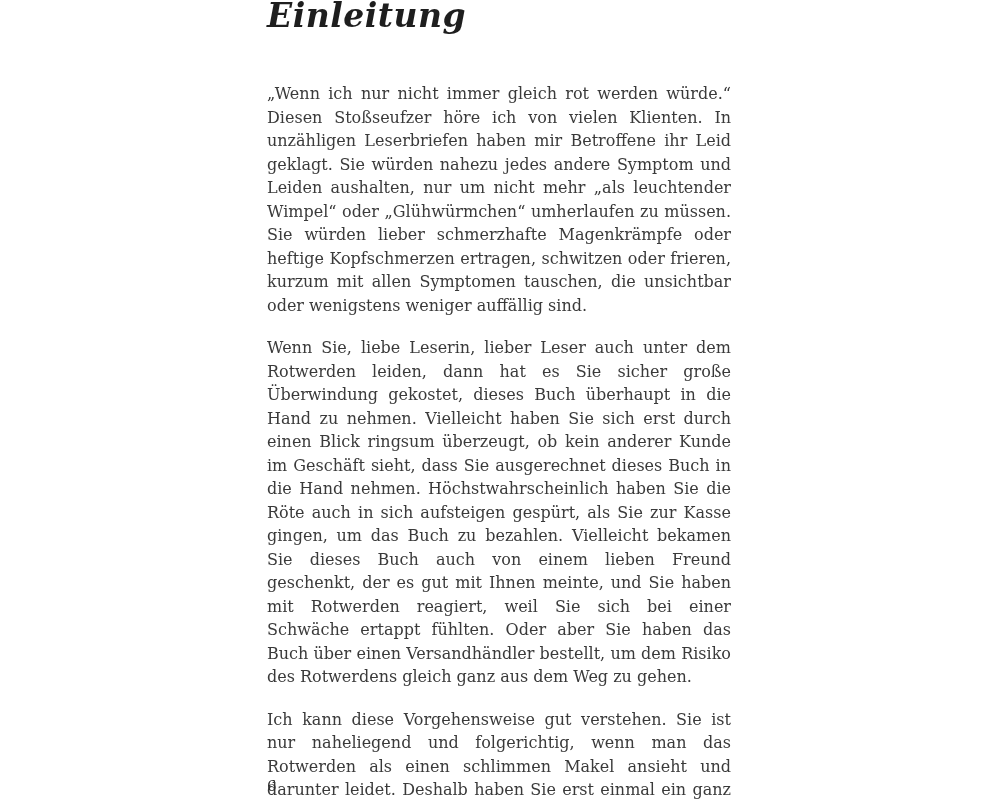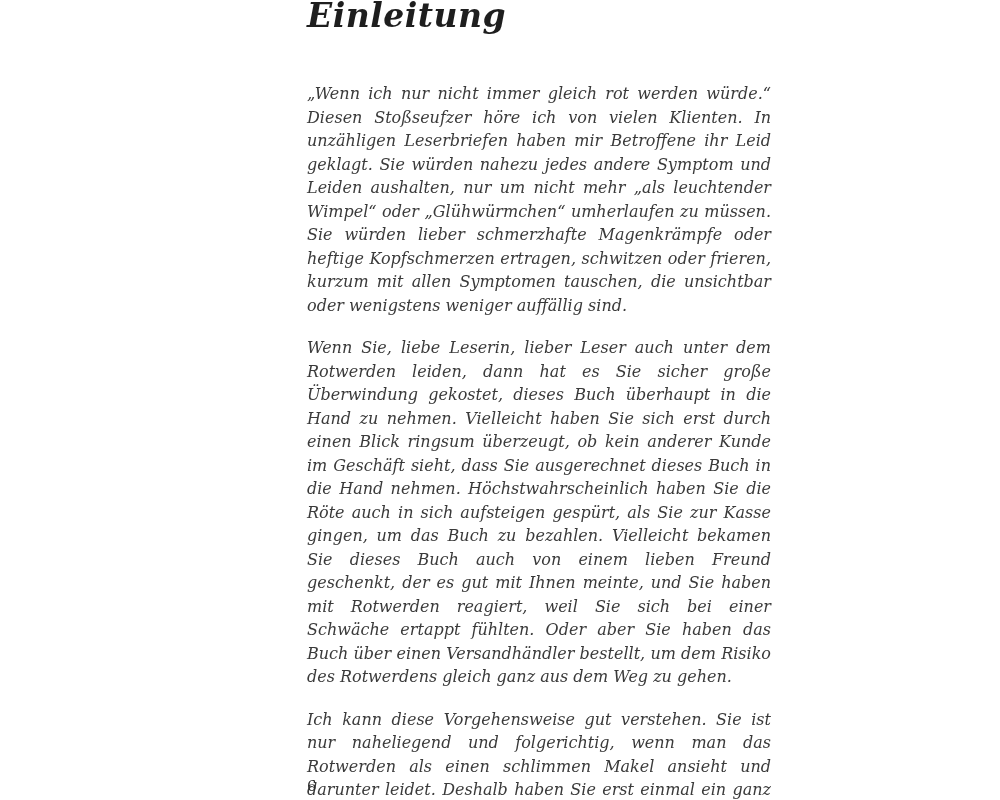--- a/index.html
+++ b/index.html
@@ -13,21 +13,20 @@
     position: relative;
     overflow: hidden;
     font-family: "DejaVu Serif", serif;
   }
   .book-page {
     position: absolute;
     left: 267px;
     top: 0;
     width: 464px;
     height: 800px;
-    margin-left: 40px;
   }
   .chapter-title {
     margin: -3px 0 0 0;
     font-family: "DejaVu Serif", serif;
     font-style: italic;
     font-weight: 600;
     font-size: 33px;
     line-height: 38px;
     letter-spacing: 0.5px;
     color: #1e1e1e;
@@ -37,21 +36,20 @@
     font-size: 16px;
     line-height: 23.5px;
     color: #3a3a3a;
     text-align: justify;
     text-justify: inter-word;
     hyphens: auto;
     -webkit-hyphens: auto;
   }
   .body-text p {
     margin: 0 0 19px 0;
-    font-style: italic;
   }
   .page-number {
     position: absolute;
     left: 0;
     bottom: 5px;
     font-size: 15px;
     color: #2e2e2e;
   }
 </style>
 </head>

